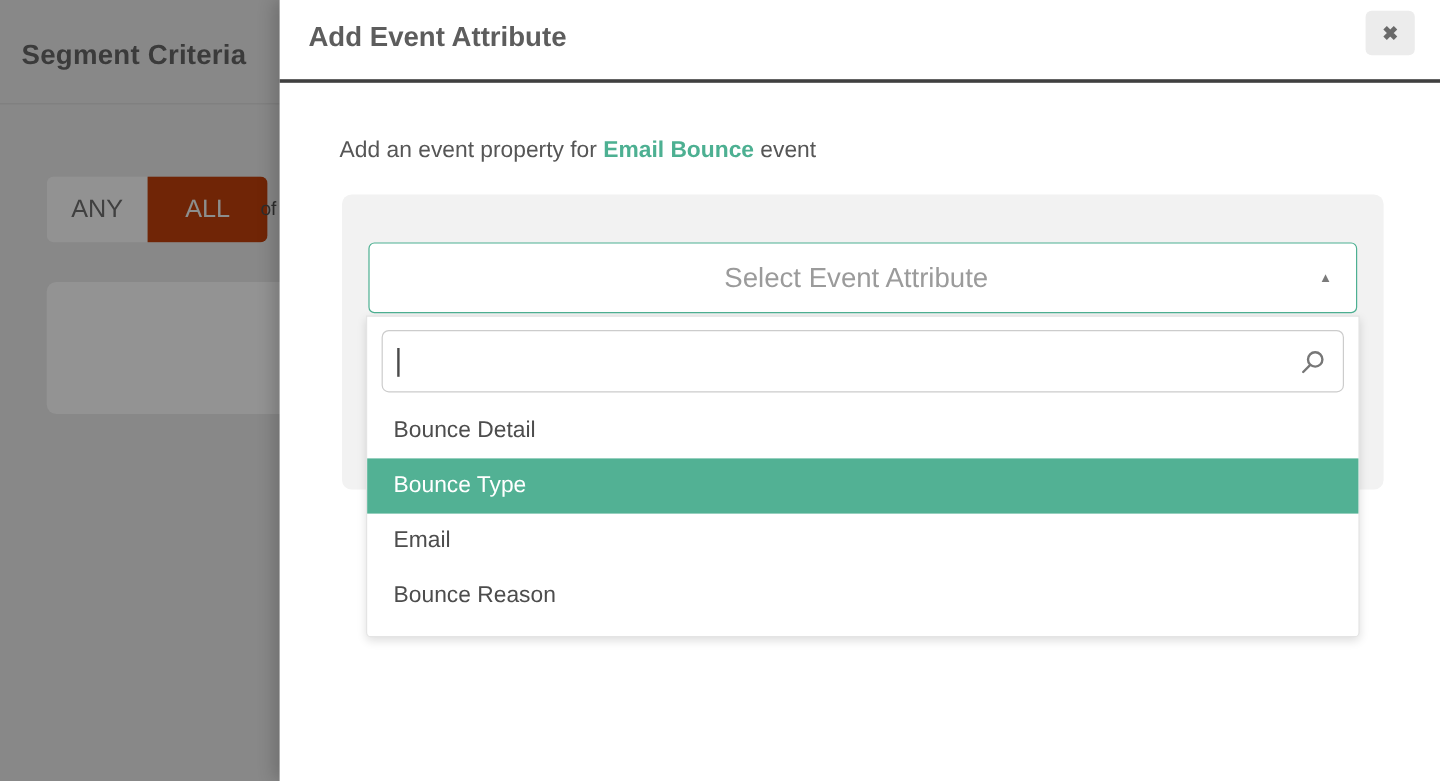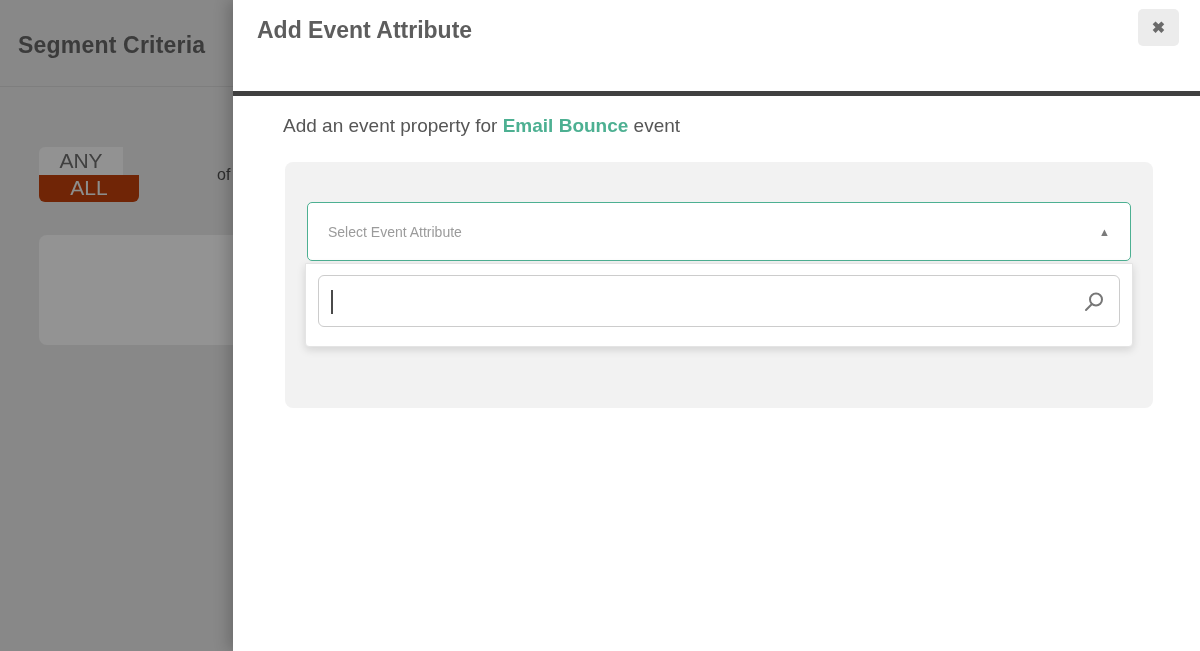--- a/index.html
+++ b/index.html
@@ -3,47 +3,47 @@
 <meta charset="utf-8">
 <style>
   * { margin:0; padding:0; box-sizing:border-box; }
   html,body { width:1200px; height:651px; }
   body { font-family:"Liberation Sans", sans-serif; position:relative; overflow:hidden; background:#fff; }
 
   
   .bg-page { position:absolute; inset:0; background:#ebebeb; }
   .bg-header { position:absolute; top:0; left:0; right:0; height:87px; border-bottom:1px solid #d9d9d9; }
   .bg-title { position:absolute; left:18px; top:17px; font-size:23px; font-weight:700; color:#666; letter-spacing:.2px;margin-top:15px; }
-  .toggle { position:absolute; left:39px; top:147px; height:55px; display:flex; border-radius:6px; overflow:hidden;flex-direction:column; }
+  .toggle { position:absolute; left:39px; top:147px; height:55px; display:flex; border-radius:6px; overflow:hidden; }
   .toggle-btn { height:55px; display:flex; align-items:center; justify-content:center; font-size:21px; border:none; cursor:pointer; }
   .toggle-any { width:84px; background:#fbfbfb; color:#6e6e6e; }
   .toggle-all { width:100px; background:#c2410c; color:#f2f5f3; }
   .of-label { position:absolute; left:217px; top:166px; font-size:16px; color:#4f4f4f; }
   .criteria-box { position:absolute; left:39px; top:235px; width:520px; height:110px; background:#fdfdfd; border-radius:8px; }
 
   
   .overlay { position:absolute; inset:0; background:rgba(0,0,0,0.42); }
 
   
   .modal { position:absolute; left:233px; top:0; width:967px; height:651px; background:#fff;
            box-shadow:-5px 0 14px rgba(0,0,0,0.20); }
-  .modal-header { position:relative; height:96px; border-bottom:5px solid #404040; }
+  .modal-header { position:relative; height:69px; border-bottom:3px solid #404040; }
   .modal-title { position:absolute; left:24px; top:17px; font-size:23px; font-weight:600; color:#5d5d5d; }
   .close-btn { position:absolute; right:21px; top:9px; width:41px; height:37px; background:#ececec;
                border:none; border-radius:5px; color:#6a6a6a; font-size:16px; font-weight:700;
                display:flex; align-items:center; justify-content:center; cursor:pointer; }
   .modal-desc { position:absolute; left:50px; top:115px; font-size:19px; color:#565656; }
   .modal-desc .hl { color:#4db092; font-weight:700;margin-top:45px; }
 
   .panel { position:absolute; left:52px; top:162px; width:868px; height:246px; background:#f2f2f2; border-radius:8px; }
 
   .select-box { position:absolute; left:74px; top:202px; width:824px; height:59px; background:#fff;
                 border:1px solid #4db092; border-radius:5px; display:flex; align-items:center;
                 padding:0 20px; cursor:pointer; }
-  .select-placeholder { flex:1; font-size:14px; color:#9b9b9b; }
+  .select-placeholder { flex:1; font-size:23px; color:#9b9b9b;text-align:center; }
   .select-arrow { font-size:11px; color:#7a7a7a; }
 
   .dropdown { position:absolute; left:72px; top:263px; width:828px; background:#fff;
               border:1px solid #e4e4e4; border-radius:0 0 4px 4px; padding-bottom:10px;
               box-shadow:0 3px 8px rgba(0,0,0,0.13); }
   .search-wrap { position:relative; margin:11px 12px 9px 12px; height:52px; border:1px solid #ccc;
                  border-radius:6px; background:#fff; }
   .search-input { position:absolute; left:18px; top:0; width:740px; height:50px; border:none; outline:none;
                   font-size:19px; color:#444; background:transparent; }
   .caret-bar { position:absolute; left:12px; top:14px; width:2px; height:24px; background:#4a4a4a; }
@@ -87,14 +87,20 @@
 
   <div class="dropdown">
     <div class="search-wrap">
       <div class="caret-bar"></div>
       <input class="search-input" type="text" value="" style="">
       <svg class="search-icon" viewBox="0 0 24 24" fill="none">
         <circle cx="14" cy="9.5" r="6" stroke="#777" stroke-width="2"></circle>
         <line x1="9.7" y1="14.3" x2="4" y2="20" stroke="#777" stroke-width="2" stroke-linecap="round"></line>
       </svg>
     </div>
+    <div>
+      <div class="option">Bounce Detail</div>
+      <div class="option selected">Bounce Type</div>
+      <div class="option">Email</div>
+      <div class="option">Bounce Reason</div>
+    </div>
   </div>
 </div>
 
 </body></html>

